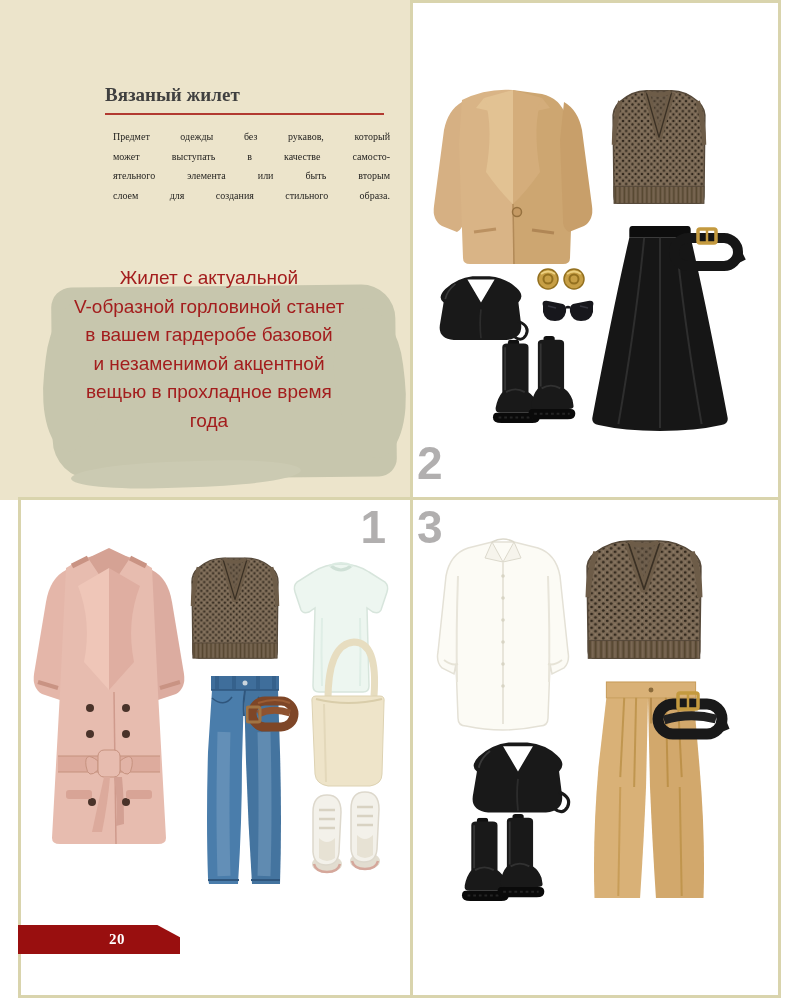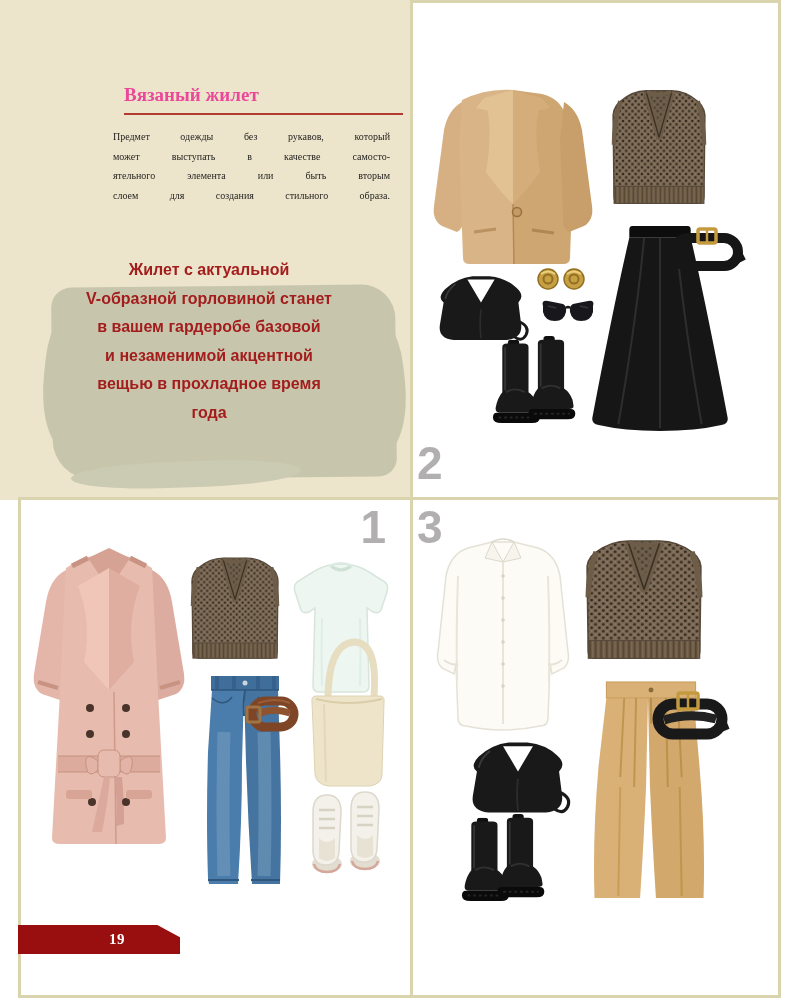--- a/index.html
+++ b/index.html
@@ -10,36 +10,36 @@
   .info-panel{position:absolute;left:0;top:0;width:410px;height:500px;background:#ece4cb;}
   
   .rule{position:absolute;background:#d9d4ad;}
   .rule-v-center{left:410px;top:0;width:3px;height:998px;}
   .rule-top{left:410px;top:0;width:371px;height:3px;}
   .rule-mid{left:18px;top:497px;width:763px;height:3px;}
   .rule-left{left:18px;top:497px;width:3px;height:501px;}
   .rule-bottom{left:18px;top:995px;width:763px;height:3px;}
   .rule-right{left:778px;top:0;width:3px;height:998px;}
   
-  .panel-title{position:absolute;left:124px;top:84px;width:279px;
-    font-family:"Liberation Serif",serif;font-weight:bold;font-size:19px;color:#ec4899;
+  .panel-title{position:absolute;left:105px;top:84px;width:279px;
+    font-family:"Liberation Serif",serif;font-weight:bold;font-size:19px;color:#404040;
     padding-bottom:7px;border-bottom:2px solid #b23a31;}
   .panel-body{position:absolute;left:113px;top:127px;width:277px;
     font-family:"Liberation Serif",serif;font-size:10px;line-height:19.5px;color:#201f1d;
     text-align:justify;text-align-last:justify;}
   .brush{position:absolute;left:52px;top:286px;width:344px;height:192px;background:#c7c6ad;
     border-radius:20px 34px 18px 40px;transform:rotate(-0.6deg);}
   .brush::before{content:"";position:absolute;left:-8px;top:14px;width:64px;height:150px;
     background:#c7c6ad;border-radius:45% 55% 50% 50%/40% 45% 55% 50%;transform:rotate(7deg);}
   .brush::after{content:"";position:absolute;right:-9px;top:24px;width:70px;height:150px;
     background:#c7c6ad;border-radius:55% 45% 50% 50%/45% 40% 50% 55%;transform:rotate(-6deg);}
   .brush .smear{position:absolute;left:18px;bottom:-9px;width:230px;height:26px;background:#cbcab2;
     border-radius:50%/60%;transform:rotate(-1.5deg);}
-  .panel-quote{position:absolute;left:44px;top:256px;width:330px;text-align:center;
-    font-family:"Liberation Sans",sans-serif;font-weight:bold;font-size:16px;line-height:28.5px;
+  .panel-quote{position:absolute;left:44px;top:264px;width:330px;text-align:center;
+    font-family:"Liberation Sans",sans-serif;font-weight:normal;font-size:19px;line-height:28.5px;
     color:#a31d1d;}
   
   .outfit-num{position:absolute;font-family:"Liberation Sans",sans-serif;font-weight:bold;
     font-size:46px;line-height:1;color:#b1afaf;}
   .num-1{left:326px;top:504px;width:60px;text-align:right;}
   .num-2{left:417px;top:440px;}
   .num-3{left:417px;top:504px;}
   
   .page-banner{position:absolute;left:18px;top:925px;width:162px;height:29px;background:#990f0f;
     clip-path:polygon(0 0,86% 0,100% 42%,100% 100%,0 100%);
@@ -301,16 +301,16 @@
     <svg class="item" style="left:462px;top:736px" width="112" height="84" viewBox="0 0 120 90">
       <use href="#sym-tribag"></use>
     </svg>
     <svg class="item" style="left:458px;top:814px" width="94" height="88" viewBox="0 0 100 94">
       <use href="#sym-boots"></use>
     </svg>
     <div class="outfit-num num-3">3</div>
   </section>
 
   <div class="page-banner">
-    <span>19</span>
+    <span>20</span>
   </div>
 
 </div>
 
 </body></html>

